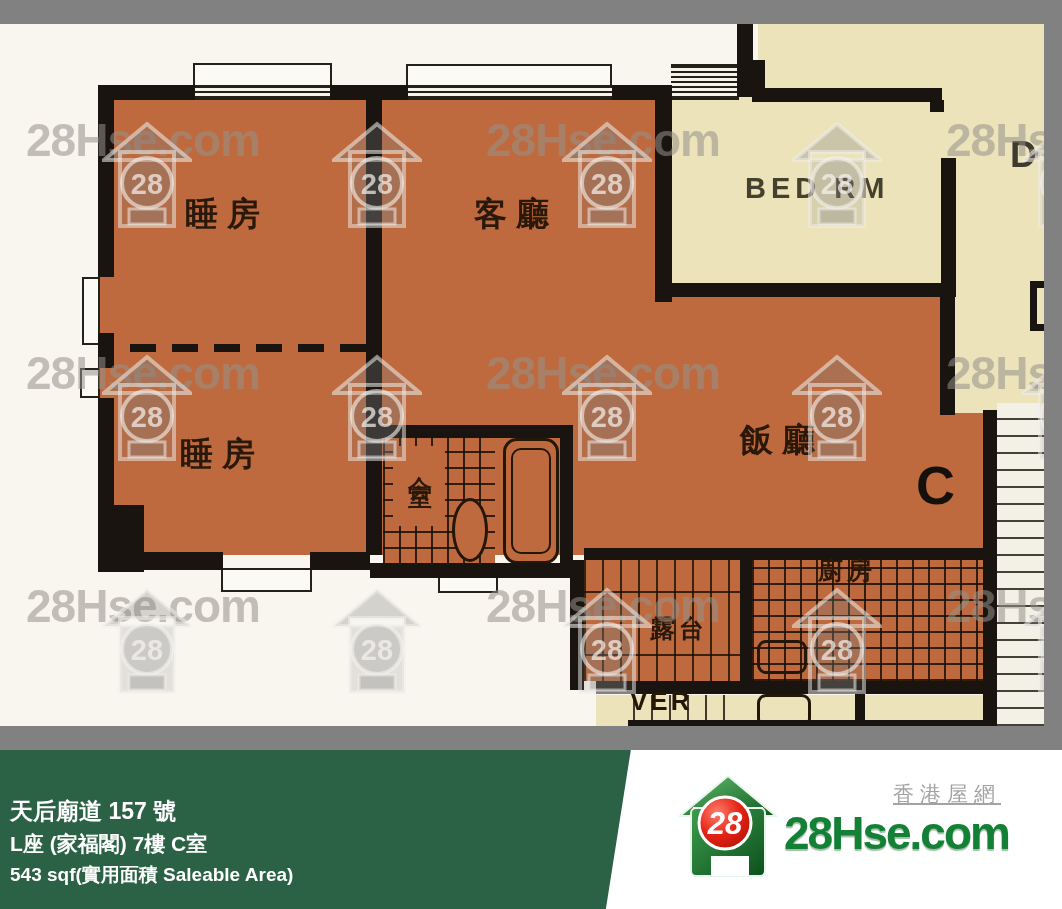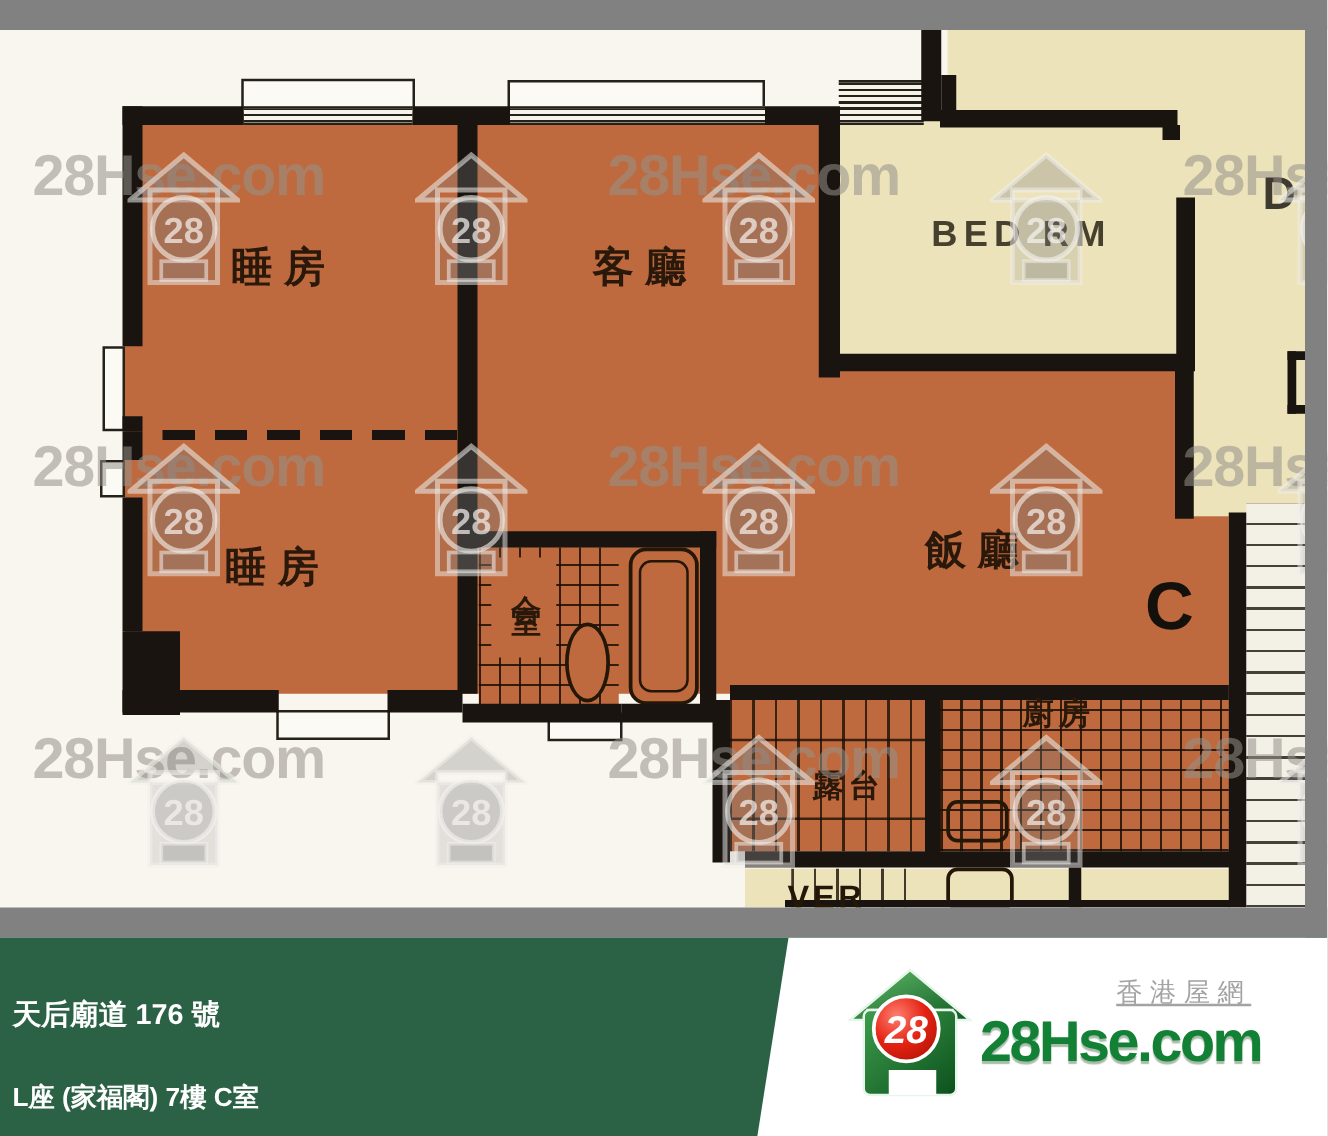--- a/index.html
+++ b/index.html
@@ -41,21 +41,21 @@
   #wmlayer{position:absolute;left:0;top:0;width:1062px;height:750px;z-index:40;pointer-events:none;}
   .wm-text{position:absolute;font-size:46px;font-weight:bold;letter-spacing:-1px;color:rgba(150,144,137,.55);white-space:nowrap;}
   .wm-house{position:absolute;width:90px;height:115px;}
   
   #banner{position:absolute;left:0;top:750px;width:1062px;height:159px;background:#2b6144;z-index:60;}
   #banner-white{position:absolute;left:0;top:0;width:1062px;height:159px;background:#ffffff;
     clip-path:polygon(59.4% 0,100% 0,100% 100%,57.05% 100%);}
   .bn{position:absolute;color:#fff;white-space:nowrap;}
   #bn-title{left:10px;top:2px;font-size:31px;font-weight:bold;}
   #bn-address{left:10px;top:46px;font-size:23px;font-weight:600;}
-  #bn-unit{left:10px;top:80px;font-size:21px;font-weight:600;margin-top:34px;}
+  #bn-unit{left:10px;top:80px;font-size:21px;font-weight:600;}
   #bn-area{left:10px;top:112px;font-size:19px;font-weight:600;}
   #logo-house{position:absolute;left:678px;top:24px;width:100px;height:104px;}
   #logo-site{position:absolute;left:784px;top:56px;font-size:46px;font-weight:bold;letter-spacing:-2px;color:#128035;
     text-shadow:0 2px 1px rgba(0,60,10,.35);}
   #logo-tagline{position:absolute;left:893px;top:30px;font-size:21px;color:#a3a3a3;letter-spacing:6px;text-decoration:underline;}
 </style>
 </head>
 <body>
 
 <div id="stage">
@@ -131,21 +131,21 @@
     <div class="lbl lbl-cjk" style="left:185px;top:168px;">睡房</div>
     <div class="lbl lbl-cjk" style="left:474px;top:168px;">客廳</div>
     <div class="lbl lbl-en" style="left:745px;top:148px;">BED RM</div>
     <div class="unit-letter" style="left:1010px;top:110px;font-size:37px;font-weight:600;color:#3f3a30;">D</div>
     <div class="lbl lbl-cjk" style="left:180px;top:408px;">睡房</div>
     <div class="lbl lbl-cjk" style="left:740px;top:394px;">飯廳</div>
     <div class="unit-letter" style="left:916px;top:430px;font-size:54px;">C</div>
     <div class="lbl lbl-vert" style="left:404px;top:432px;">合室</div>
     <div class="lbl lbl-small" style="left:650px;top:588px;">露台</div>
     <div class="lbl lbl-small" style="left:818px;top:530px;">廚房</div>
-    <div class="lbl" style="left:630px;top:678px;font-size:26px;letter-spacing:3px;color:#241708;text-align:right;">VER</div>
+    <div class="lbl" style="left:630px;top:662px;font-size:26px;letter-spacing:3px;color:#241708;text-align:right;">VER</div>
   </div>
 
   <div id="wmlayer">
       <div class="wm-text" style="left: 26px; top: 113px;">28Hse.com</div>
       <div class="wm-text" style="left: 486px; top: 113px;">28Hse.com</div>
       <div class="wm-text" style="left: 946px; top: 113px;">28Hse.com</div>
       <svg class="wm-house" viewBox="0 0 90 115" style="left: 102px; top: 121px;">
         <polygon points="45,3 88,39 72,39 72,31 18,31 18,39 2,39" fill="rgba(125,125,125,.30)" stroke="rgba(240,238,235,.55)" stroke-width="4"></polygon>
         <rect x="18" y="39" width="54" height="66" fill="rgba(125,125,125,.18)" stroke="rgba(240,238,235,.5)" stroke-width="4"></rect>
         <circle cx="45" cy="62" r="25" fill="rgba(125,125,125,.22)" stroke="rgba(245,243,240,.6)" stroke-width="4"></circle>
@@ -257,22 +257,23 @@
         <rect x="27" y="88" width="36" height="15" fill="rgba(125,125,125,.3)" stroke="rgba(240,238,235,.55)" stroke-width="3"></rect>
       </svg>
     </div>
 
   <div class="frame" style="left:0;top:0;width:1062px;height:24px;"></div>
   <div class="frame" style="left:1044px;top:0;width:18px;height:750px;"></div>
   <div class="frame" style="left:0;top:726px;width:1062px;height:24px;"></div>
 
   <div id="banner">
     <div id="banner-white"></div>
-    <div class="bn" id="bn-address">天后廟道 176 號</div>
+    <div class="bn" id="bn-address">天后廟道 157 號</div>
     <div class="bn" id="bn-unit">L座 (家福閣) 7樓 C室</div>
+    <div class="bn" id="bn-area">543 sqf(實用面積 Saleable Area)</div>
 
     <svg id="logo-house" viewBox="0 0 100 104">
       <defs>
         <linearGradient id="roofG" x1="0" y1="0" x2="1" y2="1">
           <stop offset="0" stop-color="#63bd6d"></stop>
             <stop offset="1" stop-color="#0e5a20"></stop>
         </linearGradient>
         <linearGradient id="bodyG" x1="0" y1="0" x2="1" y2="1">
           <stop offset="0" stop-color="#3d9d4c"></stop>
             <stop offset="1" stop-color="#0c501d"></stop>

